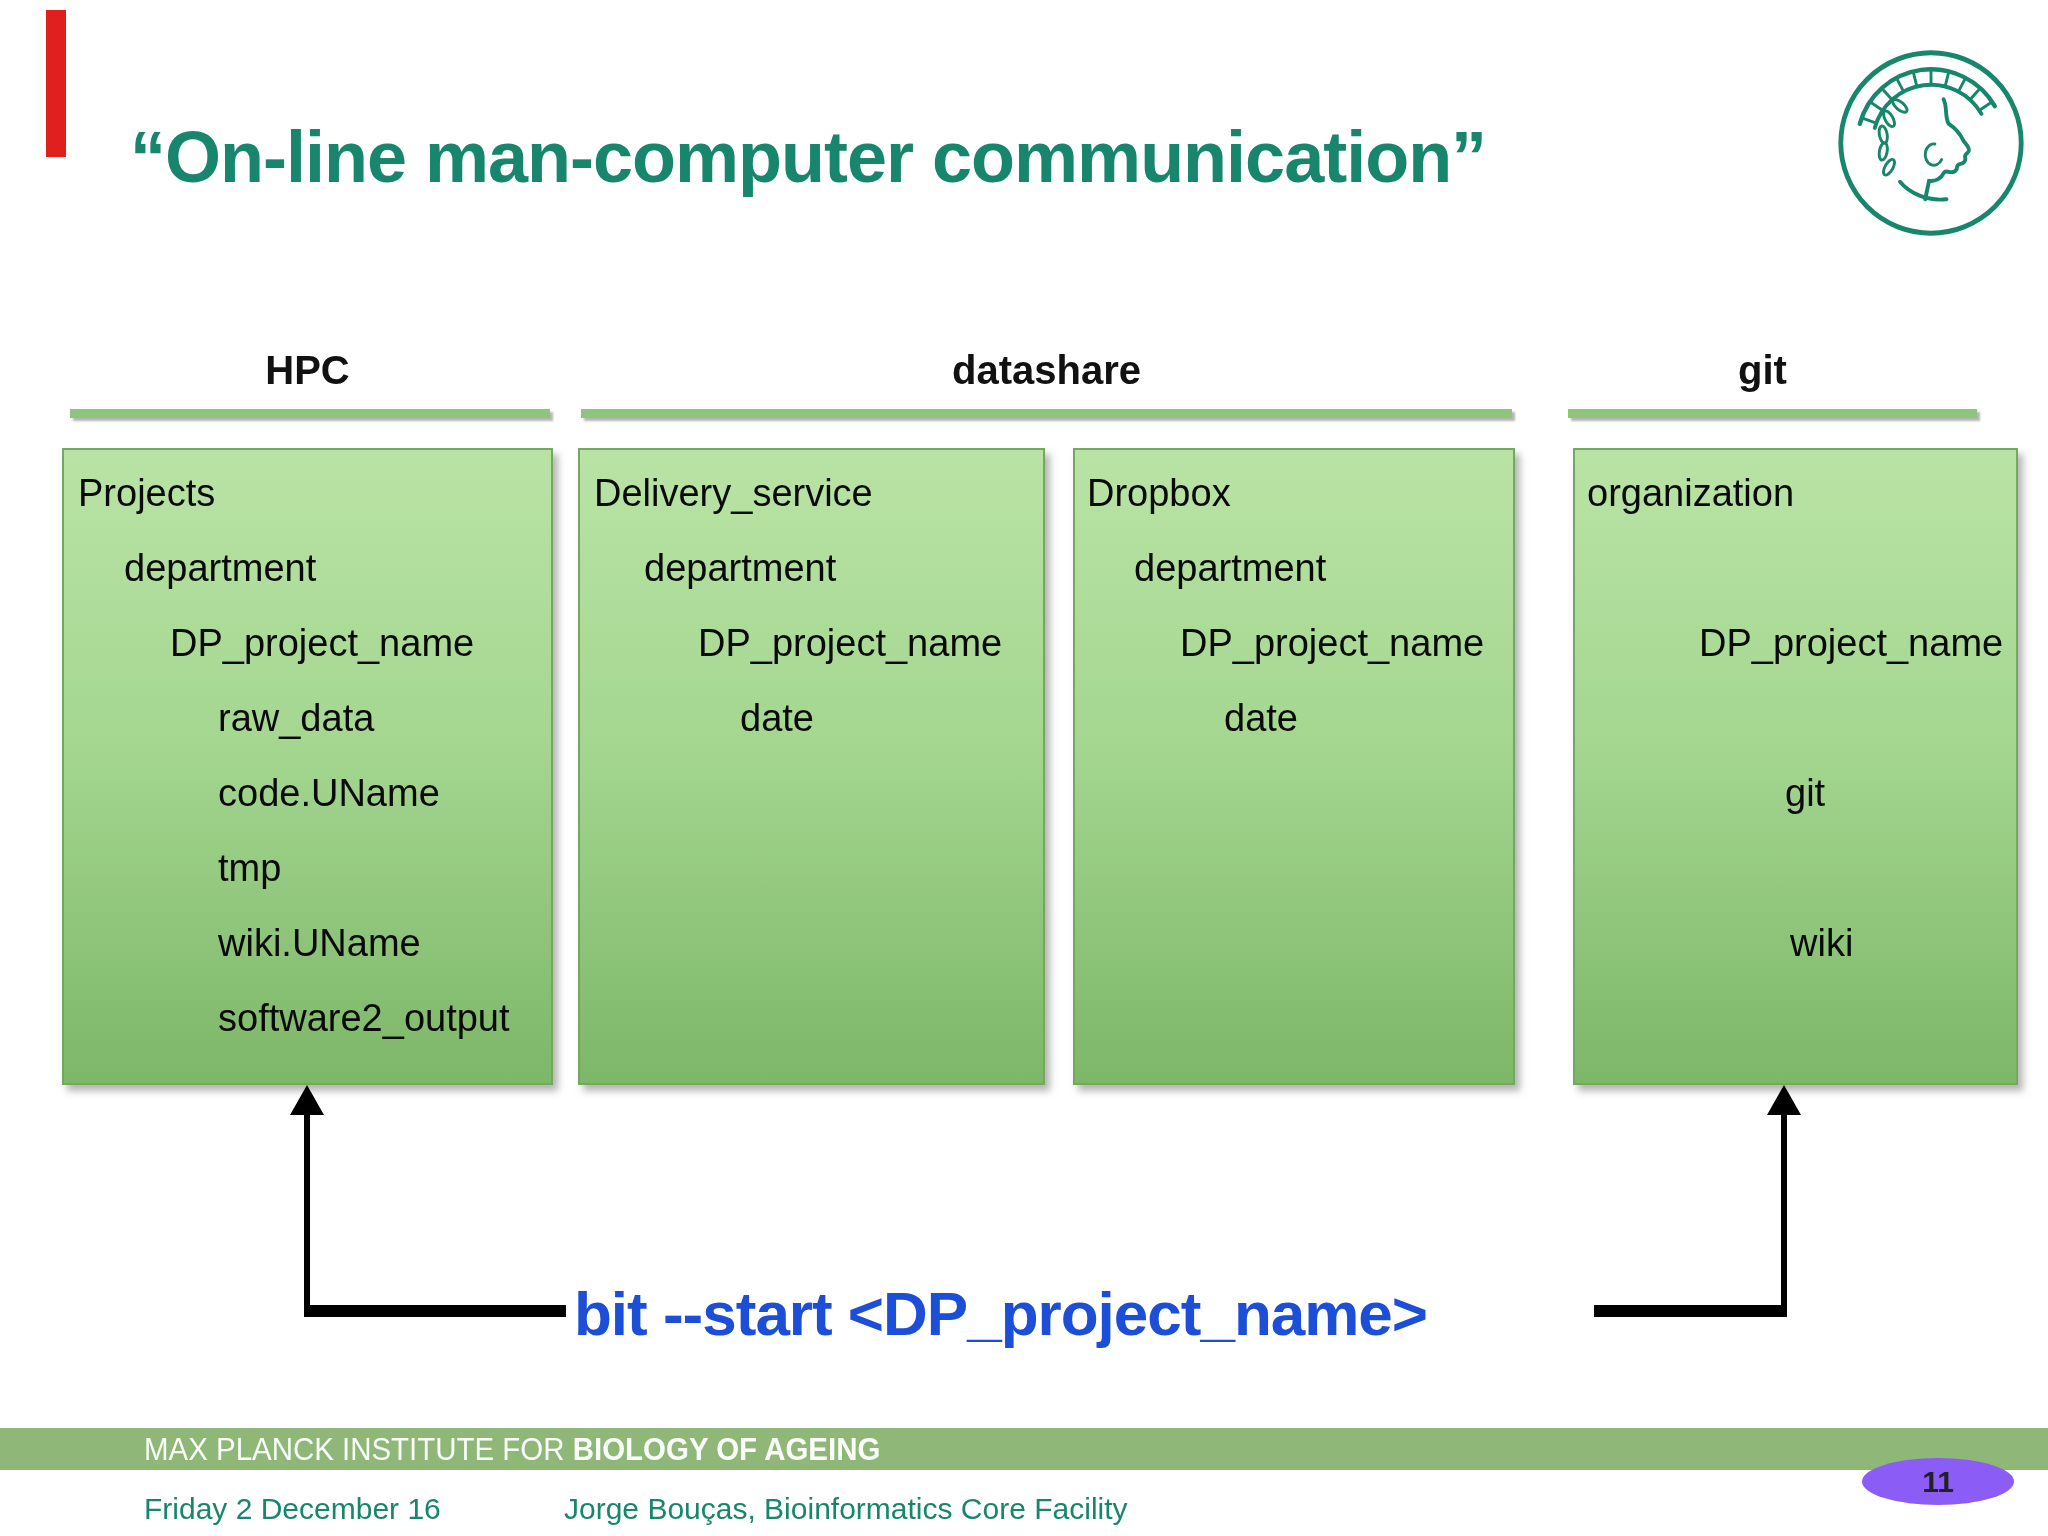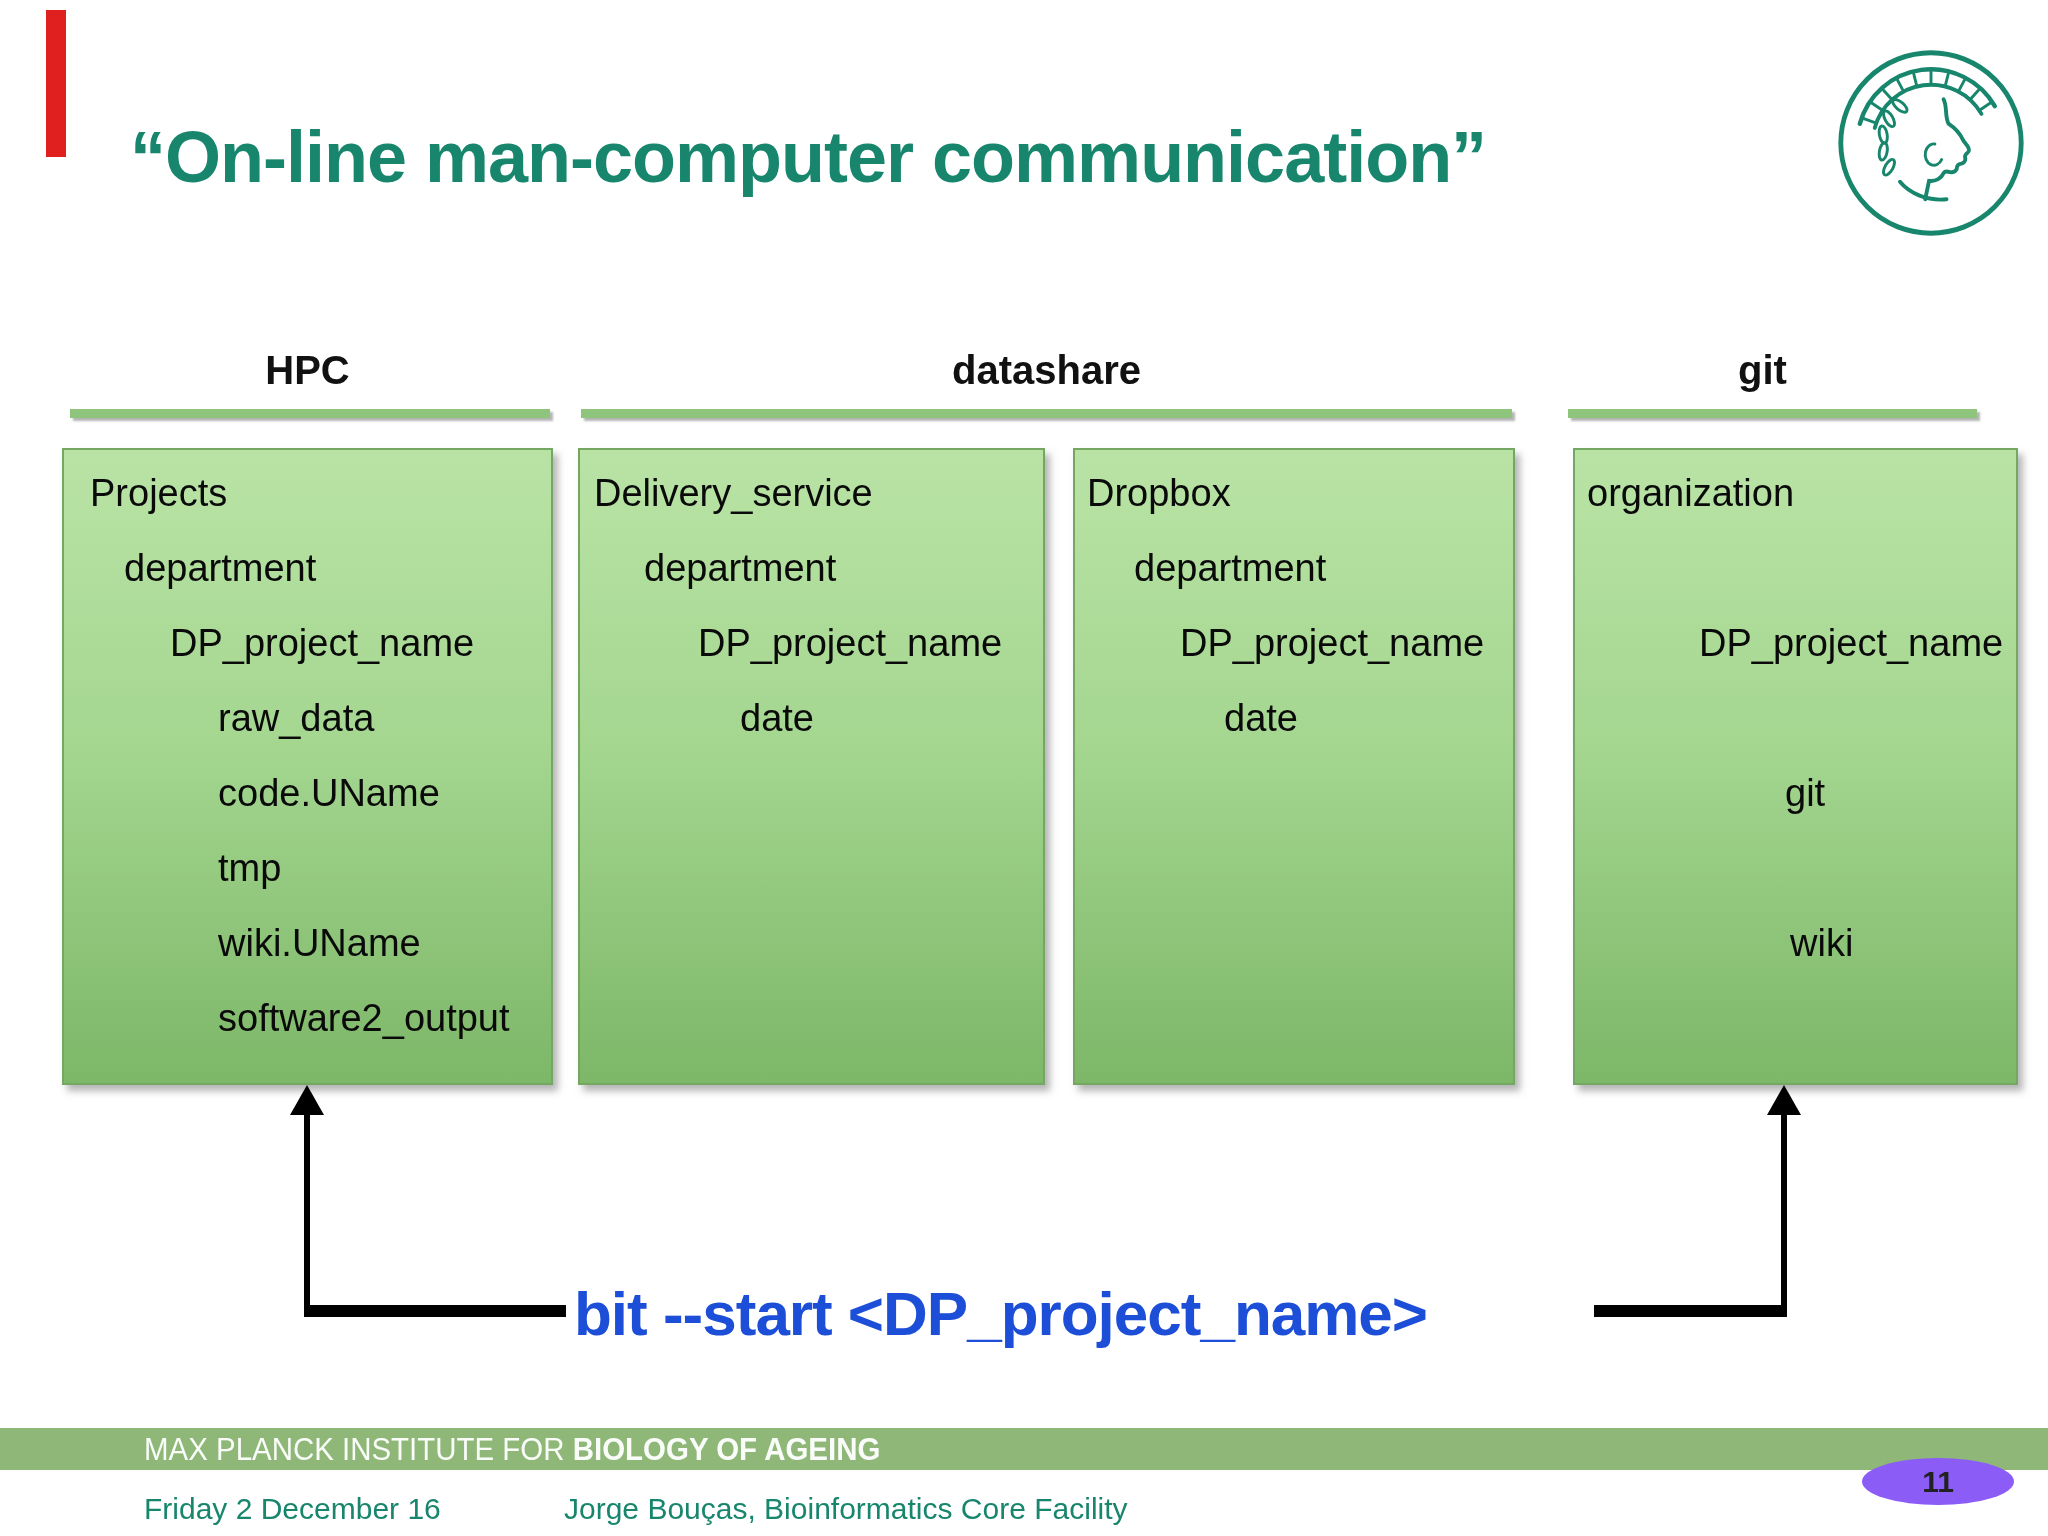--- a/index.html
+++ b/index.html
@@ -108,21 +108,21 @@
 
   <div class="col-header hdr-datashare">datashare</div>
   <div class="col-header hdr-hpc">HPC</div>
   <div class="col-header hdr-git">git</div>
 
   <div class="underline ul-1"></div>
   <div class="underline ul-2"></div>
   <div class="underline ul-3"></div>
 
   <div class="fbox box-1">
-      <div class="box-line" style="top: 6px; left: 14px; margin-left: 12px;">Projects</div>
+      <div class="box-line" style="top: 6px; left: 14px;">Projects</div>
       <div class="box-line" style="top: 81px; left: 60px;">department</div>
       <div class="box-line" style="top: 156px; left: 106px;">DP_project_name</div>
       <div class="box-line" style="top: 231px; left: 154px;">raw_data</div>
       <div class="box-line" style="top: 306px; left: 154px;">code.UName</div>
       <div class="box-line" style="top: 381px; left: 154px;">tmp</div>
       <div class="box-line" style="top: 456px; left: 154px;">wiki.UName</div>
       <div class="box-line" style="top: 531px; left: 154px;">software2_output</div>
     </div>
   <div class="fbox box-2">
       <div class="box-line" style="top: 6px; left: 14px;">Delivery_service</div>

